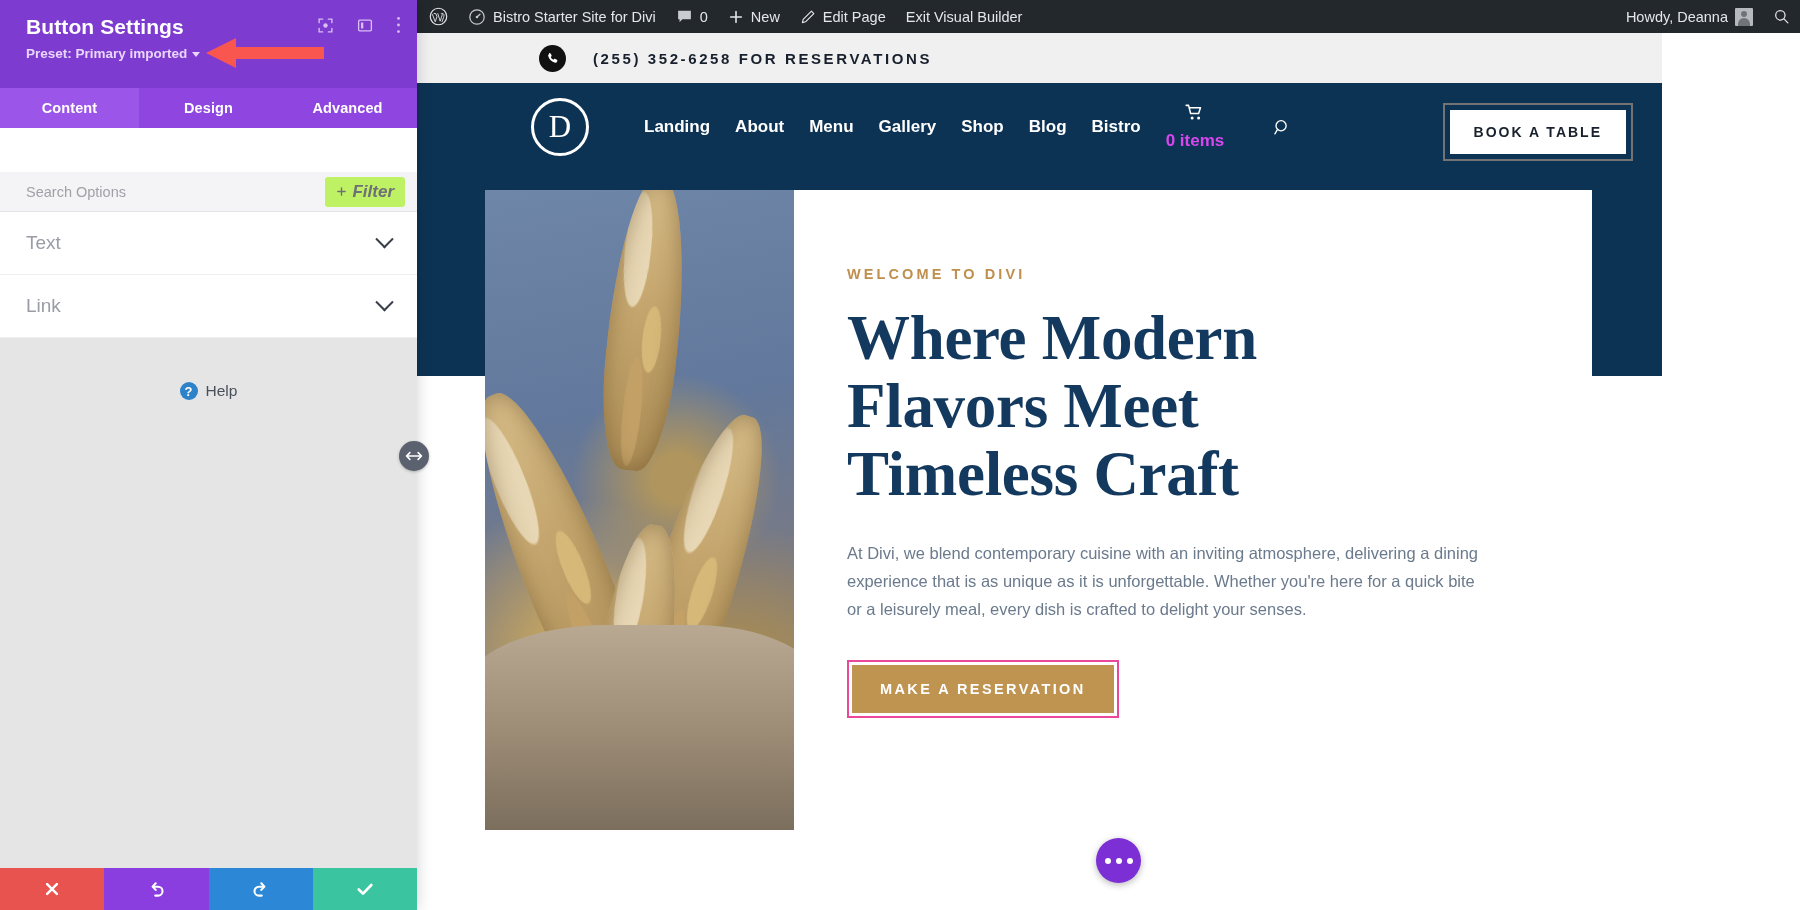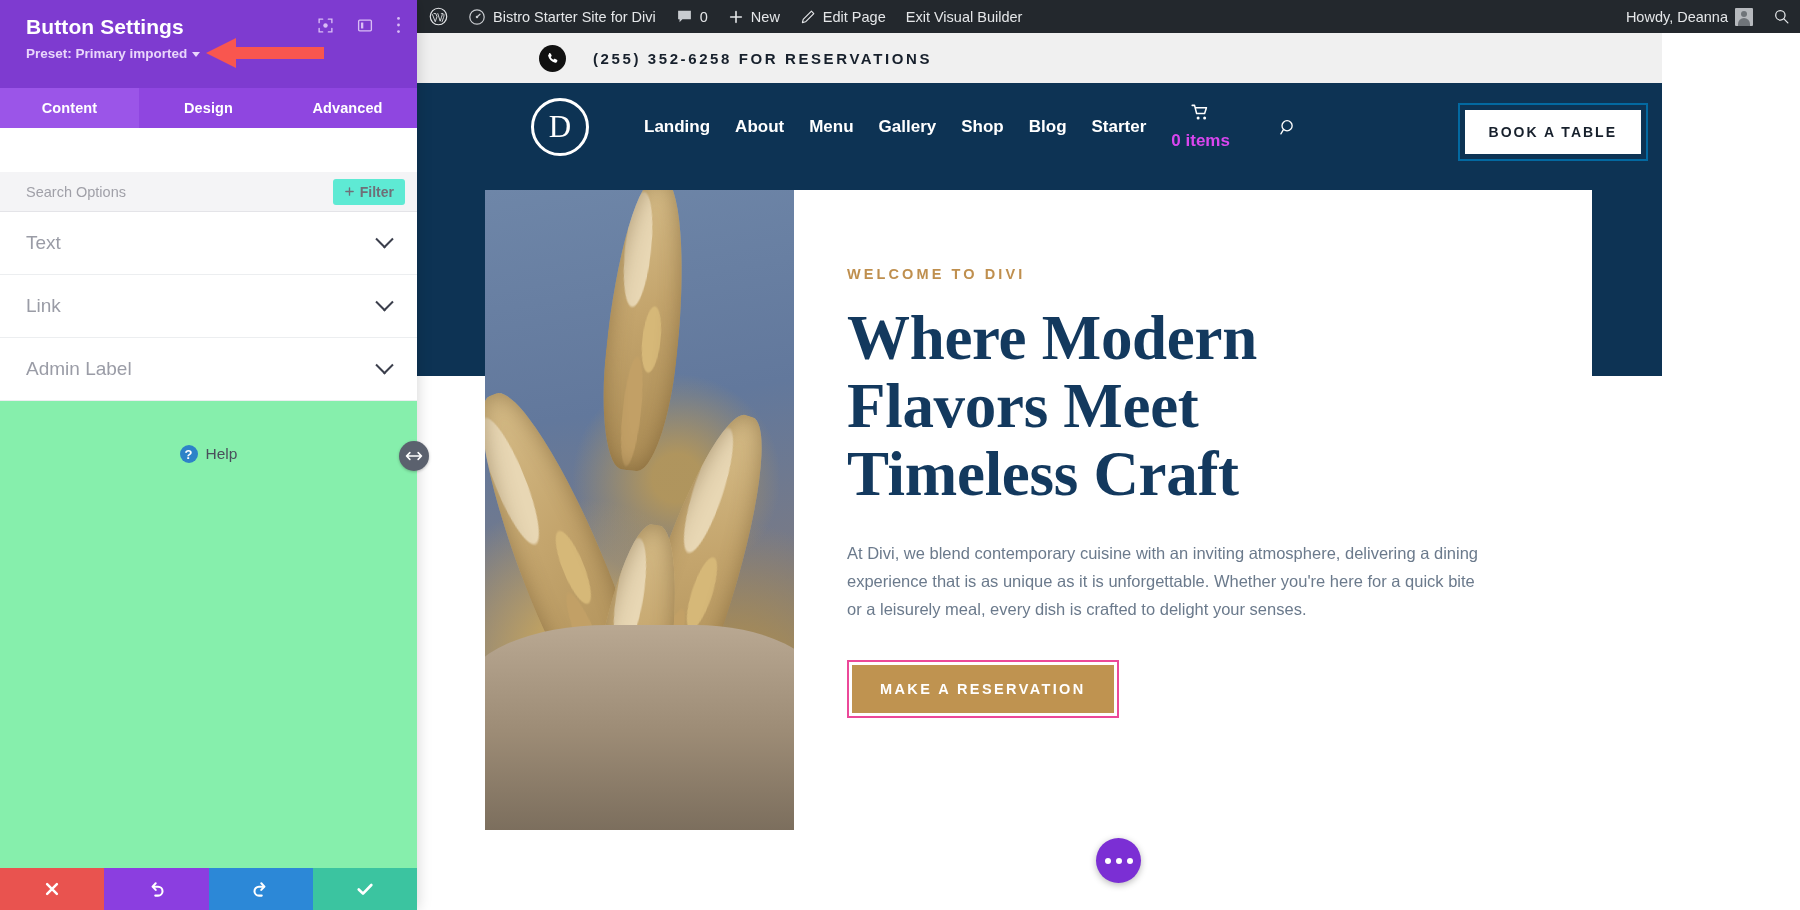--- a/index.html
+++ b/index.html
@@ -79,26 +79,27 @@
     border-bottom: 1px solid #e4e4e8;
     margin-top: 44px;
   }
   .panel-search-input {
     border: 0; background: transparent; outline: none;
     font-size: 14.5px; color: #8b8b93;
     font-family: "Liberation Sans", sans-serif; width: 230px;
   }
   .panel-search-input::placeholder { color: #a0a0a8; }
   .filter-btn {
-    background: #5eead4; color: #6f6f78;
-    font-size: 14px; font-weight: 600;
+    background: #bef264; color: #6f6f78;
+    font-size: 17px; font-weight: 600;
     padding: 5px 11px; border-radius: 3px;
     display: inline-flex; align-items: center; gap: 5px;
     cursor: pointer; border: 0;
     font-family: "Liberation Sans", sans-serif;
+    font-style: italic;
   }
 
   
   .toggle-row {
     height: 63px; display: flex; align-items: center;
     justify-content: space-between;
     padding: 0 26px; border-bottom: 1px solid #eceef0;
     cursor: pointer; background: #fff;
   }
   .toggle-label { font-size: 19px; color: #9a9ca6; font-weight: 400; }
@@ -114,21 +115,21 @@
     gap: 8px; margin-top: 44px;
     font-size: 15.5px; color: #4a4f5c; cursor: pointer;
   }
   .help-circle {
     width: 18px; height: 18px; border-radius: 50%;
     background: #2d82c8; color: #fff;
     font-size: 13px; font-weight: 700;
     display: flex; align-items: center; justify-content: center;
     line-height: 1;
   }
-  .panel-body { flex: 1; background: #86efac; overflow: hidden; }
+  .panel-body { flex: 1; background: #e5e5e5; overflow: hidden; }
 
   
   .panel-footer { display: flex; height: 42px; }
   .pf-btn {
     flex: 1; display: flex; align-items: center; justify-content: center;
     color: #fff; cursor: pointer;
   }
   .pf-btn svg { display: block; }
 
   
@@ -214,22 +215,22 @@
   .navlink {
     color: #fff; font-size: 17px; font-weight: 600; cursor: pointer;
     white-space: nowrap;
   }
   .cart-group {
     display: flex; align-items: center; gap: 9px;
     color: #d946ef; font-size: 17px; font-weight: 600; cursor: pointer; flex-direction: column;
   }
   .nav-search { margin-left: 24px; color: #fff; cursor: pointer; display:flex; }
   .booktable-wrap {
-    position: absolute; right: 14px; top: 20px;
-    border: 2px solid #0369a1; padding: 3px; background: transparent;
+    position: absolute; right: 29px; top: 20px;
+    border: 2px solid #737373; padding: 3px; background: transparent;
   }
   .booktable {
     border: 2px solid #0d3354; background: #fff;
     color: #17202c; font-size: 14px; font-weight: 700;
     letter-spacing: 2px; padding: 14px 24px; cursor: pointer;
     white-space: nowrap;
   }
 
   
   .hero-band {
@@ -378,21 +379,21 @@
         <div class="divi-logo">
           <span>D</span>
         </div>
         <div class="navlinks">
           <span class="navlink">Landing</span>
           <span class="navlink">About</span>
           <span class="navlink">Menu</span>
           <span class="navlink">Gallery</span>
           <span class="navlink">Shop</span>
           <span class="navlink">Blog</span>
-          <span class="navlink">Starter</span>
+          <span class="navlink">Bistro</span>
           <span class="cart-group">
             <svg width="21" height="19" viewBox="0 0 24 24" aria-hidden="true">
               <path d="M1.5 3h3l2.6 10.2h10.1l2.3-7.2H6.2" fill="none" stroke="#fff" stroke-width="1.9" stroke-linecap="round" stroke-linejoin="round"></path>
               <circle cx="9" cy="19" r="1.9" fill="#fff"></circle>
               <circle cx="17.2" cy="19" r="1.9" fill="#fff"></circle>
             </svg>
             <span>0 items</span>
           </span>
           <span class="nav-search">
             <svg width="19" height="19" viewBox="0 0 24 24" aria-hidden="true">
@@ -487,24 +488,20 @@
 
     <div class="panel-body">
       <div class="toggle-row">
         <span class="toggle-label">Text</span>
         <i class="chev"></i>
       </div>
       <div class="toggle-row">
         <span class="toggle-label">Link</span>
         <i class="chev"></i>
       </div>
-      <div class="toggle-row">
-        <span class="toggle-label">Admin Label</span>
-        <i class="chev"></i>
-      </div>
 
       <div class="panel-help">
         <span class="help-circle">?</span>
         <span>Help</span>
       </div>
     </div>
 
     <div class="panel-footer">
       <div class="pf-btn" style="background:#e9534f">
         <svg width="18" height="18" viewBox="0 0 24 24" aria-hidden="true">

